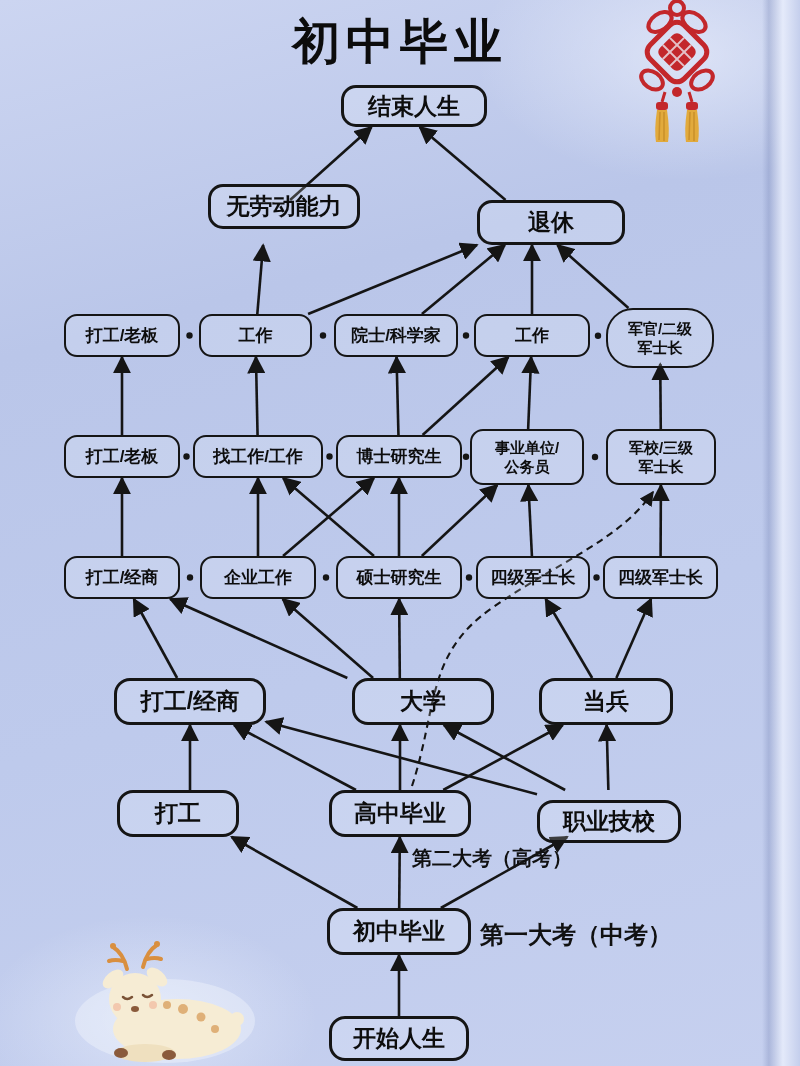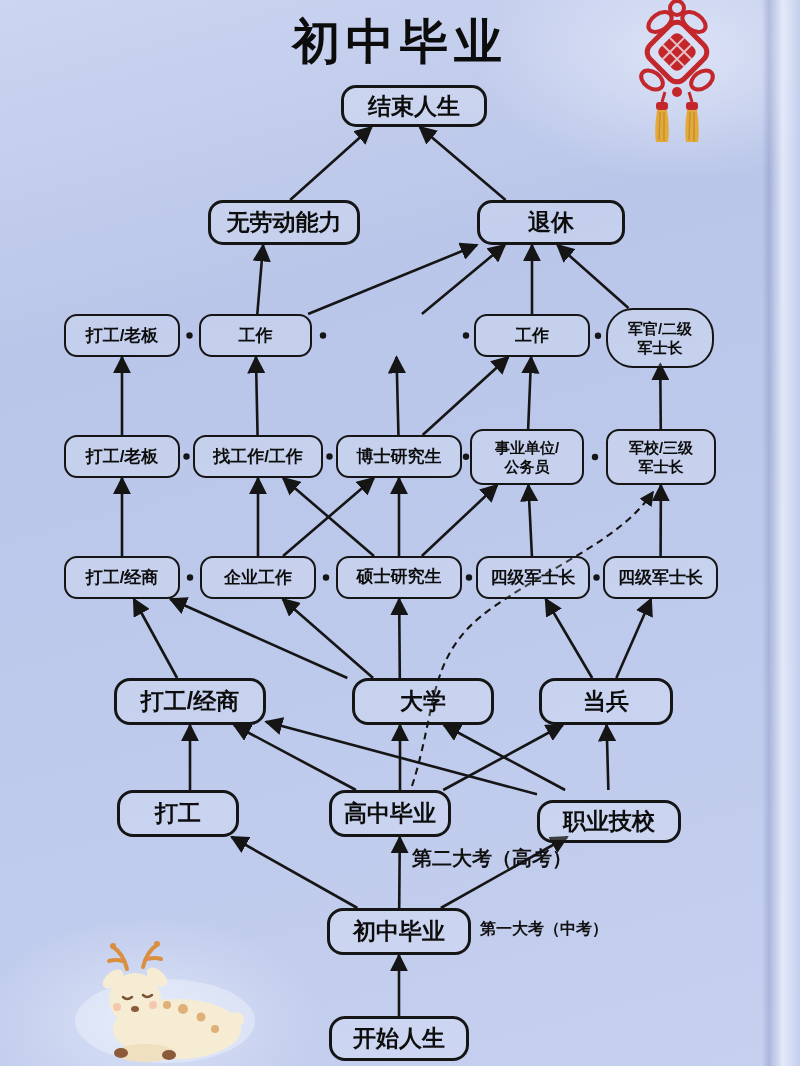--- a/index.html
+++ b/index.html
@@ -23,21 +23,21 @@
     border:2.5px solid #151515;border-radius:13px;box-sizing:border-box;
     background:rgba(246,249,255,0.18);font-weight:bold;text-align:center;
     color:#0d0d0d;line-height:1.15;
   }
   .n-top{font-size:23px;border-radius:15px;border-width:3px;margin-left:19px;}
   .n-mid{font-size:17px;white-space:nowrap;}
   .n-two{font-size:15px;line-height:1.3;white-space:pre-line;}
   .n-big{font-size:23px;border-radius:16px;border-width:3px;}
   .exam{position:absolute;font-weight:bold;color:#111;white-space:nowrap;}
   .exam-2{left:412px;top:845px;font-size:20px;}
-  .exam-1{left:480px;top:919px;font-size:16px;}
+  .exam-1{left:480px;top:919px;font-size:24px;}
   .decor{position:absolute;}
 </style>
 </head>
 <body>
 
 <div class="stage">
 
   <div class="page-edge"></div>
 
   <svg id="arrows" width="800" height="1066" viewBox="0 0 800 1066">
@@ -95,49 +95,50 @@
       <circle cx="595" cy="457" r="3.2" fill="#151515"></circle>
       <circle cx="190" cy="577.5" r="3.2" fill="#151515"></circle>
       <circle cx="326" cy="577.5" r="3.2" fill="#151515"></circle>
       <circle cx="469" cy="577.5" r="3.2" fill="#151515"></circle>
       <circle cx="596.5" cy="577.5" r="3.2" fill="#151515"></circle>
     </svg>
 
   <div class="title">初中毕业</div>
 
   <div class="node n-top" style="left: 322px; top: 85px; width: 146px; height: 42px;">结束人生</div>
-  <div class="node n-top" style="left: 189px; top: 200px; width: 152px; height: 45px;">无劳动能力</div>
+  <div class="node n-top" style="left: 189px; top: 184px; width: 152px; height: 45px;">无劳动能力</div>
   <div class="node n-top" style="left: 458px; top: 200px; width: 148px; height: 45px;">退休</div>
 
   <div class="node n-mid" style="left: 64px; top: 314px; width: 116px; height: 43px;">打工/老板</div>
   <div class="node n-mid" style="left: 199px; top: 314px; width: 113px; height: 43px;">工作</div>
+  <div class="node n-mid" style="left: 334px; top: 314px; width: 124px; height: 43px;">院士/科学家</div>
   <div class="node n-mid" style="left: 474px; top: 314px; width: 116px; height: 43px;">工作</div>
   <div class="node n-two" style="left: 606px; top: 308px; width: 108px; height: 60px; border-radius: 27px;">军官/二级
 军士长</div>
 
   <div class="node n-mid" style="left: 64px; top: 435px; width: 116px; height: 43px;">打工/老板</div>
   <div class="node n-mid" style="left: 193px; top: 435px; width: 130px; height: 43px;">找工作/工作</div>
   <div class="node n-mid" style="left: 336px; top: 435px; width: 126px; height: 43px;">博士研究生</div>
   <div class="node n-two" style="left: 470px; top: 429px; width: 114px; height: 56px;">事业单位/
 公务员</div>
   <div class="node n-two" style="left: 606px; top: 429px; width: 110px; height: 56px;">军校/三级
 军士长</div>
 
   <div class="node n-mid" style="left: 64px; top: 556px; width: 116px; height: 43px;">打工/经商</div>
   <div class="node n-mid" style="left: 200px; top: 556px; width: 116px; height: 43px;">企业工作</div>
-  <div class="node n-mid" style="left: 336px; top: 556px; width: 126px; height: 43px; font-family: Liberation Mono, monospace;">硕士研究生</div>
+  <div class="node n-mid" style="left: 336px; top: 556px; width: 126px; height: 43px;">硕士研究生</div>
   <div class="node n-mid" style="left: 476px; top: 556px; width: 114px; height: 43px;">四级军士长</div>
   <div class="node n-mid" style="left: 603px; top: 556px; width: 115px; height: 43px;">四级军士长</div>
 
   <div class="node n-big" style="left: 114px; top: 678px; width: 152px; height: 47px;">打工/经商</div>
   <div class="node n-big" style="left: 329px; top: 678px; width: 142px; height: 47px; margin-left: 23px;">大学</div>
   <div class="node n-big" style="left: 539px; top: 678px; width: 134px; height: 47px;">当兵</div>
 
   <div class="node n-big" style="left: 117px; top: 790px; width: 122px; height: 47px;">打工</div>
-  <div class="node n-big" style="left: 329px; top: 790px; width: 122px; height: 47px;">高中毕业</div>
+  <div class="node n-big" style="left: 329px; top: 790px; width: 142px; height: 47px;">高中毕业</div>
   <div class="node n-big" style="left: 537px; top: 800px; width: 144px; height: 43px;">职业技校</div>
 
   <div class="node n-big" style="left: 327px; top: 908px; width: 144px; height: 47px;">初中毕业</div>
   <div class="node n-big" style="left: 329px; top: 1016px; width: 140px; height: 45px;">开始人生</div>
 
   <div class="exam exam-2">第二大考（高考）</div>
   <div class="exam exam-1">第一大考（中考）</div>
 
   <svg class="decor" width="130" height="150" viewBox="0 0 130 150" style="left:612px;top:0;">
     <g stroke="#c3272b" fill="none" stroke-width="4">

